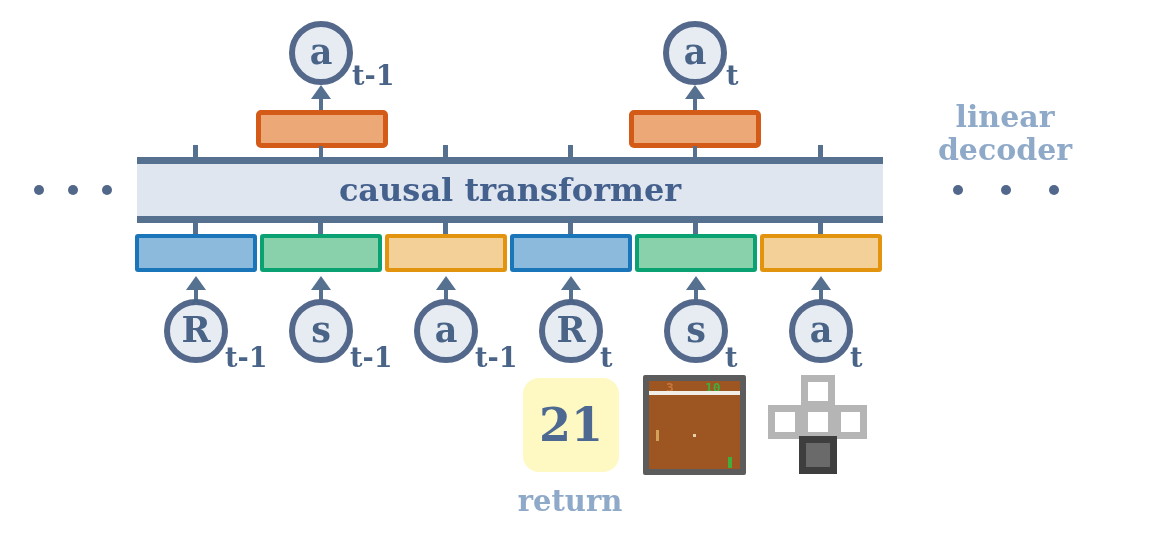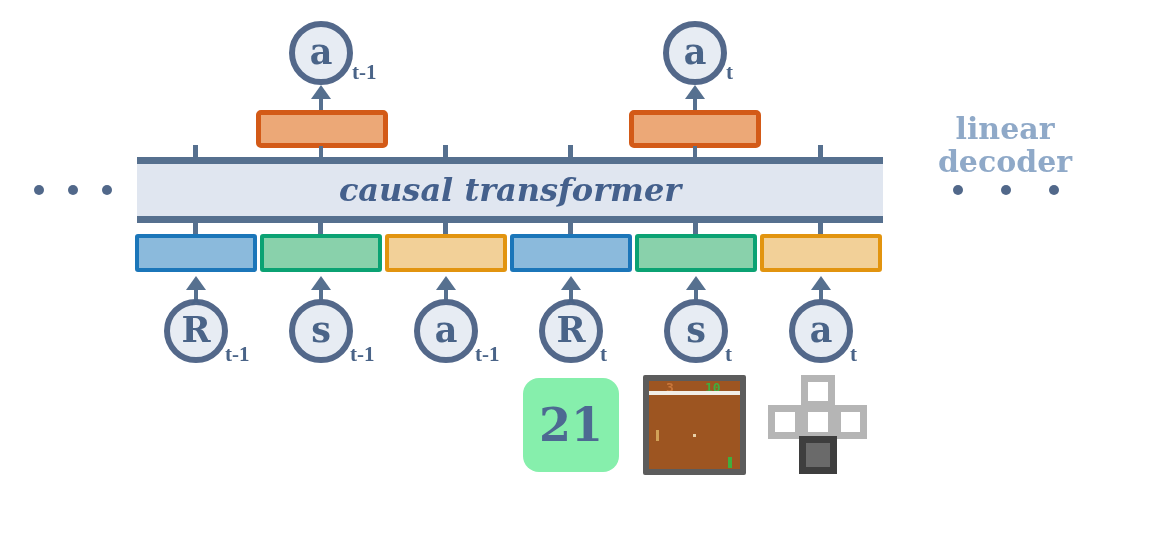--- a/index.html
+++ b/index.html
@@ -8,32 +8,32 @@
 
   
   .dot{position:absolute;width:10px;height:10px;border-radius:50%;background:#51688A;}
 
   
   .circle{position:absolute;width:52px;height:52px;border:6px solid #53688A;border-radius:50%;
           background:#E7ECF3;display:flex;align-items:center;justify-content:center;}
   .glyph{font-weight:bold;font-size:35px;color:#4A6488;line-height:1;position:relative;top:-2px;}
   .hat{position:absolute;top:-7px;left:50%;transform:translateX(-50%);font-size:30px;
        font-weight:bold;color:#4A6488;line-height:1;}
-  .sub{position:absolute;font-weight:bold;font-size:21px;color:#4A6488;line-height:1;font-family:Liberation Serif, serif;}
+  .sub{position:absolute;font-weight:bold;font-size:27px;color:#4A6488;line-height:1;}
 
   
   .tick{position:absolute;width:5px;background:#56708F;}
   .aline{position:absolute;width:4px;background:#56708F;}
   .ahead{position:absolute;width:0;height:0;border-left:10px solid transparent;
          border-right:10px solid transparent;border-bottom:14px solid #56708F;}
 
   
   .bar{position:absolute;left:137px;top:157px;width:746px;height:66px;box-sizing:border-box;
        background:#E0E6F0;border-top:7px solid #56708F;border-bottom:7px solid #56708F;
-       display:flex;align-items:center;justify-content:center;font-style:italic;}
+       display:flex;align-items:center;justify-content:center;}
   .bar-label{font-weight:bold;font-size:32px;color:#44608C;line-height:1;}
 
   
   .dec{position:absolute;top:110px;width:132px;height:38px;box-sizing:border-box;
        background:#ECA877;border:5px solid #D35A17;border-radius:5px;}
 
   
   .embed{position:absolute;top:234px;width:122px;height:38px;box-sizing:border-box;
          border:4px solid;border-radius:3px;}
   .embed.blue{border-color:#1B76B9;background:#8BBADC;}
@@ -41,21 +41,21 @@
   .embed.orange{border-color:#E2940F;background:#F2D098;}
 
   
   .note{position:absolute;color:#8FA9C8;font-weight:bold;font-size:30px;line-height:1.1;
         text-align:center;}
   .blabel{position:absolute;width:120px;color:#8FA9C8;font-weight:bold;font-size:29px;
           line-height:1.1;text-align:center;}
 
   
   .retbox{position:absolute;left:523px;top:378px;width:96px;height:94px;border-radius:16px;
-          background:#86efac;display:flex;align-items:center;justify-content:center;}
+          background:#fef9c3;display:flex;align-items:center;justify-content:center;}
   .retval{font-weight:bold;font-size:46px;color:#4D6992;line-height:1;}
 
   
   .pong{position:absolute;left:643px;top:375px;width:103px;height:100px;box-sizing:border-box;
         border:6px solid #5C5C5C;border-radius:2px;background:#9D5521;}
   .pong .score{position:absolute;font-family:"DejaVu Sans Mono", monospace;font-weight:bold;
         font-size:13px;line-height:1;top:0px;}
   .pong .hline{position:absolute;left:0;right:0;top:10px;height:4px;background:#F2EEE6;}
   .pong .paddle-l{position:absolute;left:7px;top:49px;width:3px;height:11px;background:#D2A258;}
   .pong .ball{position:absolute;left:44px;top:53px;width:3px;height:3px;background:#E8D0A8;}
@@ -89,21 +89,21 @@
   <span class="sub" style="left:726px;top:62px;">t</span>
 
   <div class="ahead" style="left:311px;top:85px;"></div>
   <div class="aline" style="left:319px;top:97px;height:14px;"></div>
   <div class="ahead" style="left:685px;top:85px;"></div>
   <div class="aline" style="left:693px;top:97px;height:14px;"></div>
 
   <div class="dec" style="left:256px;"></div>
   <div class="dec" style="left:629px;"></div>
 
-  <div class="note" style="left:890px;top:112px;width:230px;">linear decoder</div>
+  <div class="note" style="left:890px;top:100px;width:230px;">linear decoder</div>
 
   <div class="tick" style="left:193px;top:145px;height:12px;"></div>
   <div class="aline" style="left:319px;top:146px;height:11px;"></div>
   <div class="tick" style="left:443px;top:145px;height:12px;"></div>
   <div class="tick" style="left:568px;top:145px;height:12px;"></div>
   <div class="aline" style="left:693px;top:146px;height:11px;"></div>
   <div class="tick" style="left:818px;top:145px;height:12px;"></div>
 
   <div class="bar">
     <span class="bar-label">causal transformer</span>
@@ -165,20 +165,21 @@
   <span class="sub" style="left:725px;top:344px;">t</span>
 
   <div class="circle" style="left:789px;top:299px;">
     <span class="glyph">a</span>
   </div>
   <span class="sub" style="left:850px;top:344px;">t</span>
 
   <div class="retbox">
     <span class="retval">21</span>
   </div>
+  <div class="blabel" style="left:510px;top:486px;">return</div>
 
   <div class="pong">
     <span class="score" style="left:17px;color:#C8763A;">3</span>
     <span class="score" style="left:56px;color:#3FAE3F;">10</span>
     <div class="hline"></div>
     <div class="paddle-l"></div>
     <div class="ball"></div>
     <div class="paddle-r"></div>
   </div>
 

